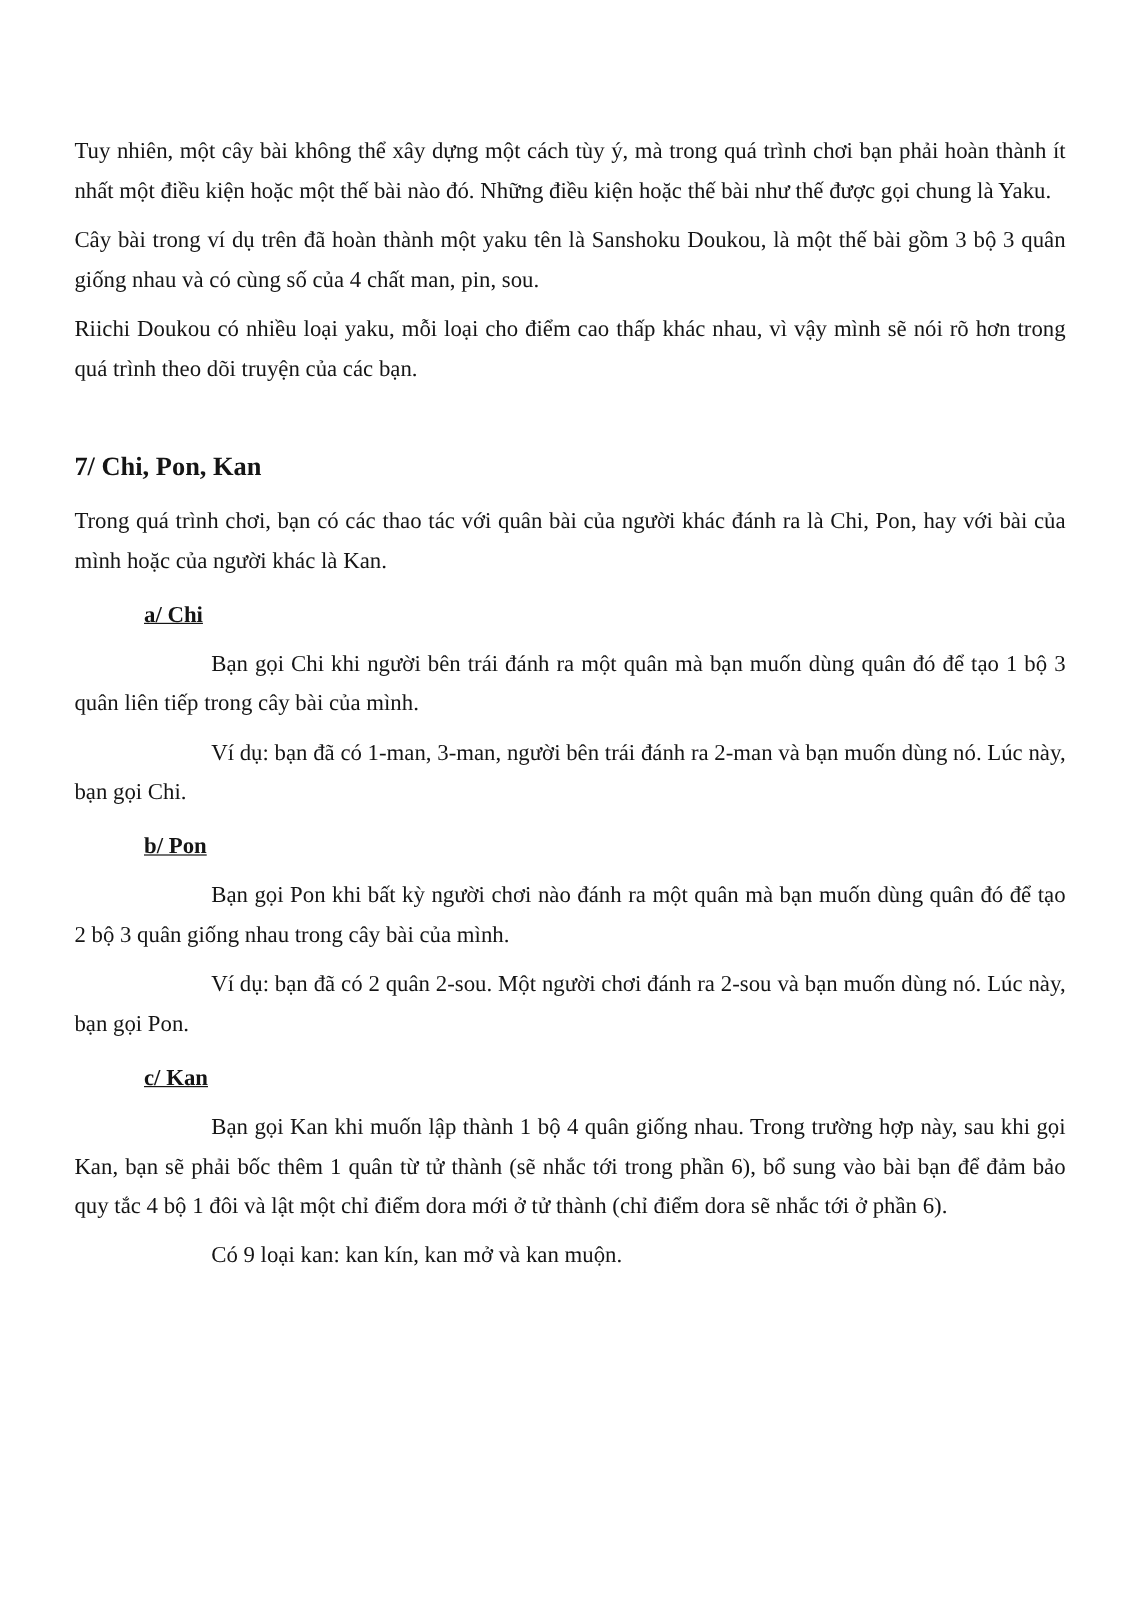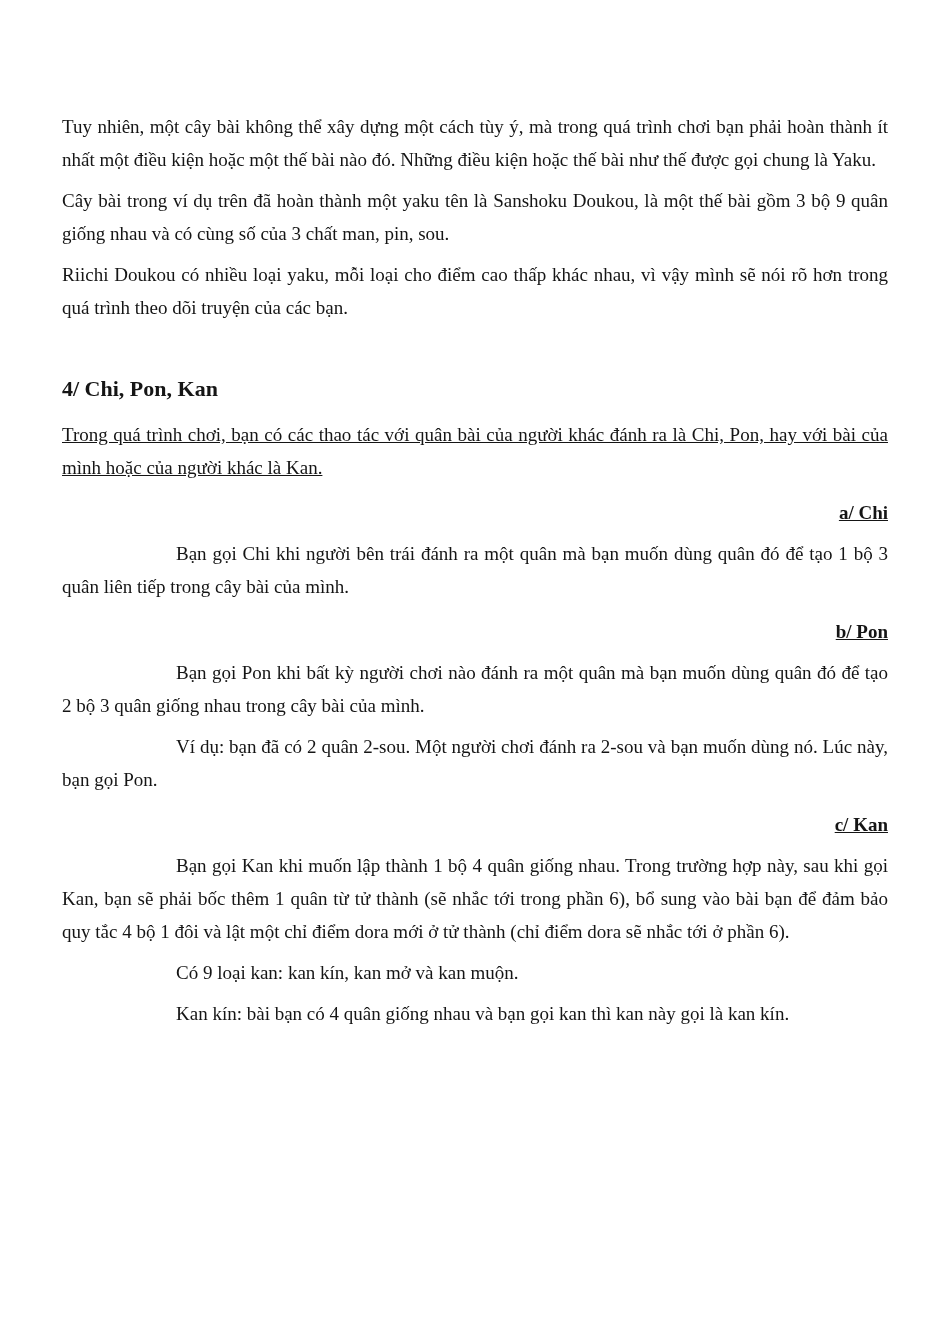--- a/index.html
+++ b/index.html
@@ -42,56 +42,55 @@
     line-height: 30px;
     font-weight: bold;
     margin: 50px 0 14px 0;
   }
   h2.sub-heading {
     font-size: 19px;
     line-height: 33px;
     font-weight: bold;
     text-decoration: underline;
     margin: 12px 0 8px 58px;
-    text-align: right;
   }
   
   .mt2  { margin-top: 2px; }
-  .mb14 { margin-bottom: 14px; text-decoration: underline; }
+  .mb14 { margin-bottom: 14px; }
 </style>
 </head>
 <body>
 
 <div class="page">
   <div class="content">
 
     <p class="body">Tuy nhiên, một cây bài không thể xây dựng một cách tùy ý, mà trong quá trình chơi bạn phải hoàn thành ít nhất một điều kiện hoặc một thế bài nào đó. Những điều kiện hoặc thế bài như thế được gọi chung là Yaku.</p>
 
-    <p class="body">Cây bài trong ví dụ trên đã hoàn thành một yaku tên là Sanshoku Doukou, là một thế bài gồm 3 bộ 9 quân giống nhau và có cùng số của 3 chất man, pin, sou.</p>
+    <p class="body">Cây bài trong ví dụ trên đã hoàn thành một yaku tên là Sanshoku Doukou, là một thế bài gồm 3 bộ 3 quân giống nhau và có cùng số của 4 chất man, pin, sou.</p>
 
 
     <p class="body">Riichi Doukou có nhiều loại yaku, mỗi loại cho điểm cao thấp khác nhau, vì vậy mình sẽ nói rõ hơn trong quá trình theo dõi truyện của các bạn.</p>
 
-    <h1 class="section-heading">4/ Chi, Pon, Kan</h1>
+    <h1 class="section-heading">7/ Chi, Pon, Kan</h1>
 
     <p class="body mb14">Trong quá trình chơi, bạn có các thao tác với quân bài của người khác đánh ra là Chi, Pon, hay với bài của mình hoặc của người khác là Kan.</p>
 
     <h2 class="sub-heading">a/ Chi</h2>
 
     <p class="body indent-first">Bạn gọi Chi khi người bên trái đánh ra một quân mà bạn muốn dùng quân đó để tạo 1 bộ 3 quân liên tiếp trong cây bài của mình.</p>
 
+    <p class="body indent-first mt2">Ví dụ: bạn đã có 1-man, 3-man, người bên trái đánh ra 2-man và bạn muốn dùng nó. Lúc này, bạn gọi Chi.</p>
 
     <h2 class="sub-heading">b/ Pon</h2>
 
     <p class="body indent-first">Bạn gọi Pon khi bất kỳ người chơi nào đánh ra một quân mà bạn muốn dùng quân đó để tạo 2 bộ 3 quân giống nhau trong cây bài của mình.</p>
 
     <p class="body indent-first mt2">Ví dụ: bạn đã có 2 quân 2-sou. Một người chơi đánh ra 2-sou và bạn muốn dùng nó. Lúc này, bạn gọi Pon.</p>
 
     <h2 class="sub-heading">c/ Kan</h2>
 
     <p class="body indent-first">Bạn gọi Kan khi muốn lập thành 1 bộ 4 quân giống nhau. Trong trường hợp này, sau khi gọi Kan, bạn sẽ phải bốc thêm 1 quân từ tử thành (sẽ nhắc tới trong phần 6), bổ sung vào bài bạn để đảm bảo quy tắc 4 bộ 1 đôi và lật một chỉ điểm dora mới ở tử thành (chỉ điểm dora sẽ nhắc tới ở phần 6).</p>
 
     <p class="body indent-first mt2">Có 9 loại kan: kan kín, kan mở và kan muộn.</p>
 
-    <p class="body indent-first mt2">Kan kín: bài bạn có 4 quân giống nhau và bạn gọi kan thì kan này gọi là kan kín.</p>
 
   </div>
 </div>
 
 </body></html>

